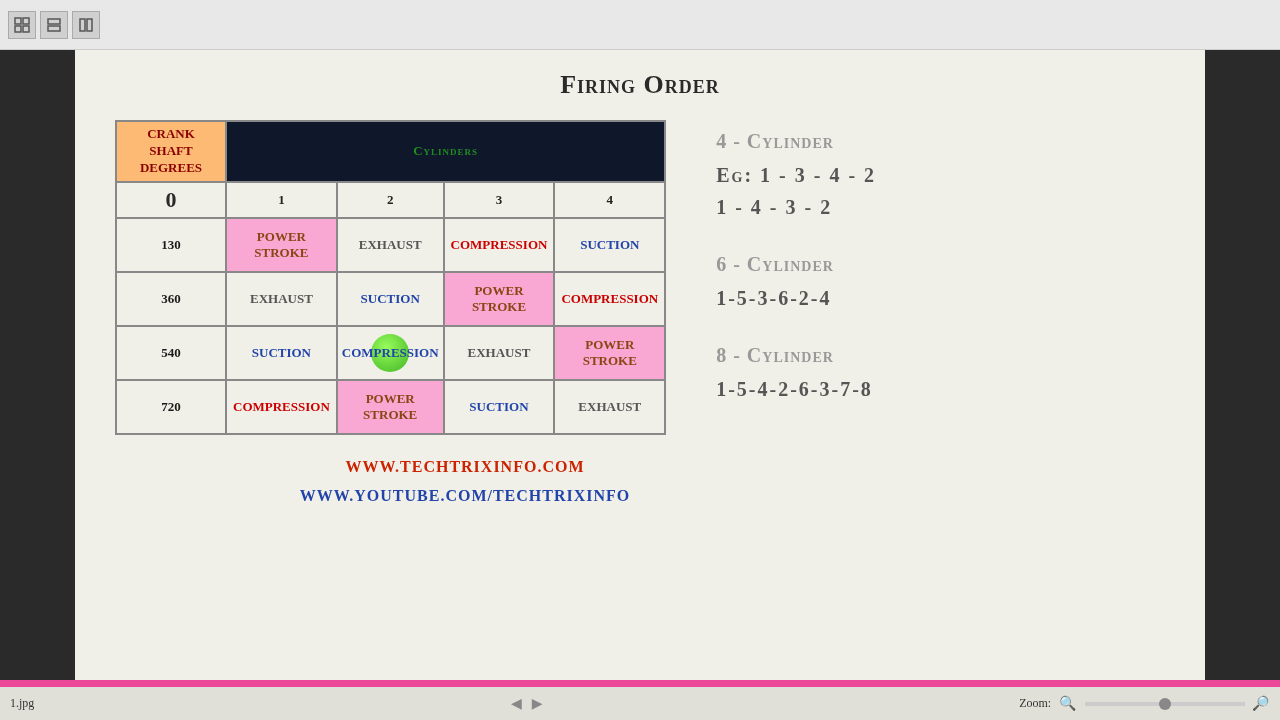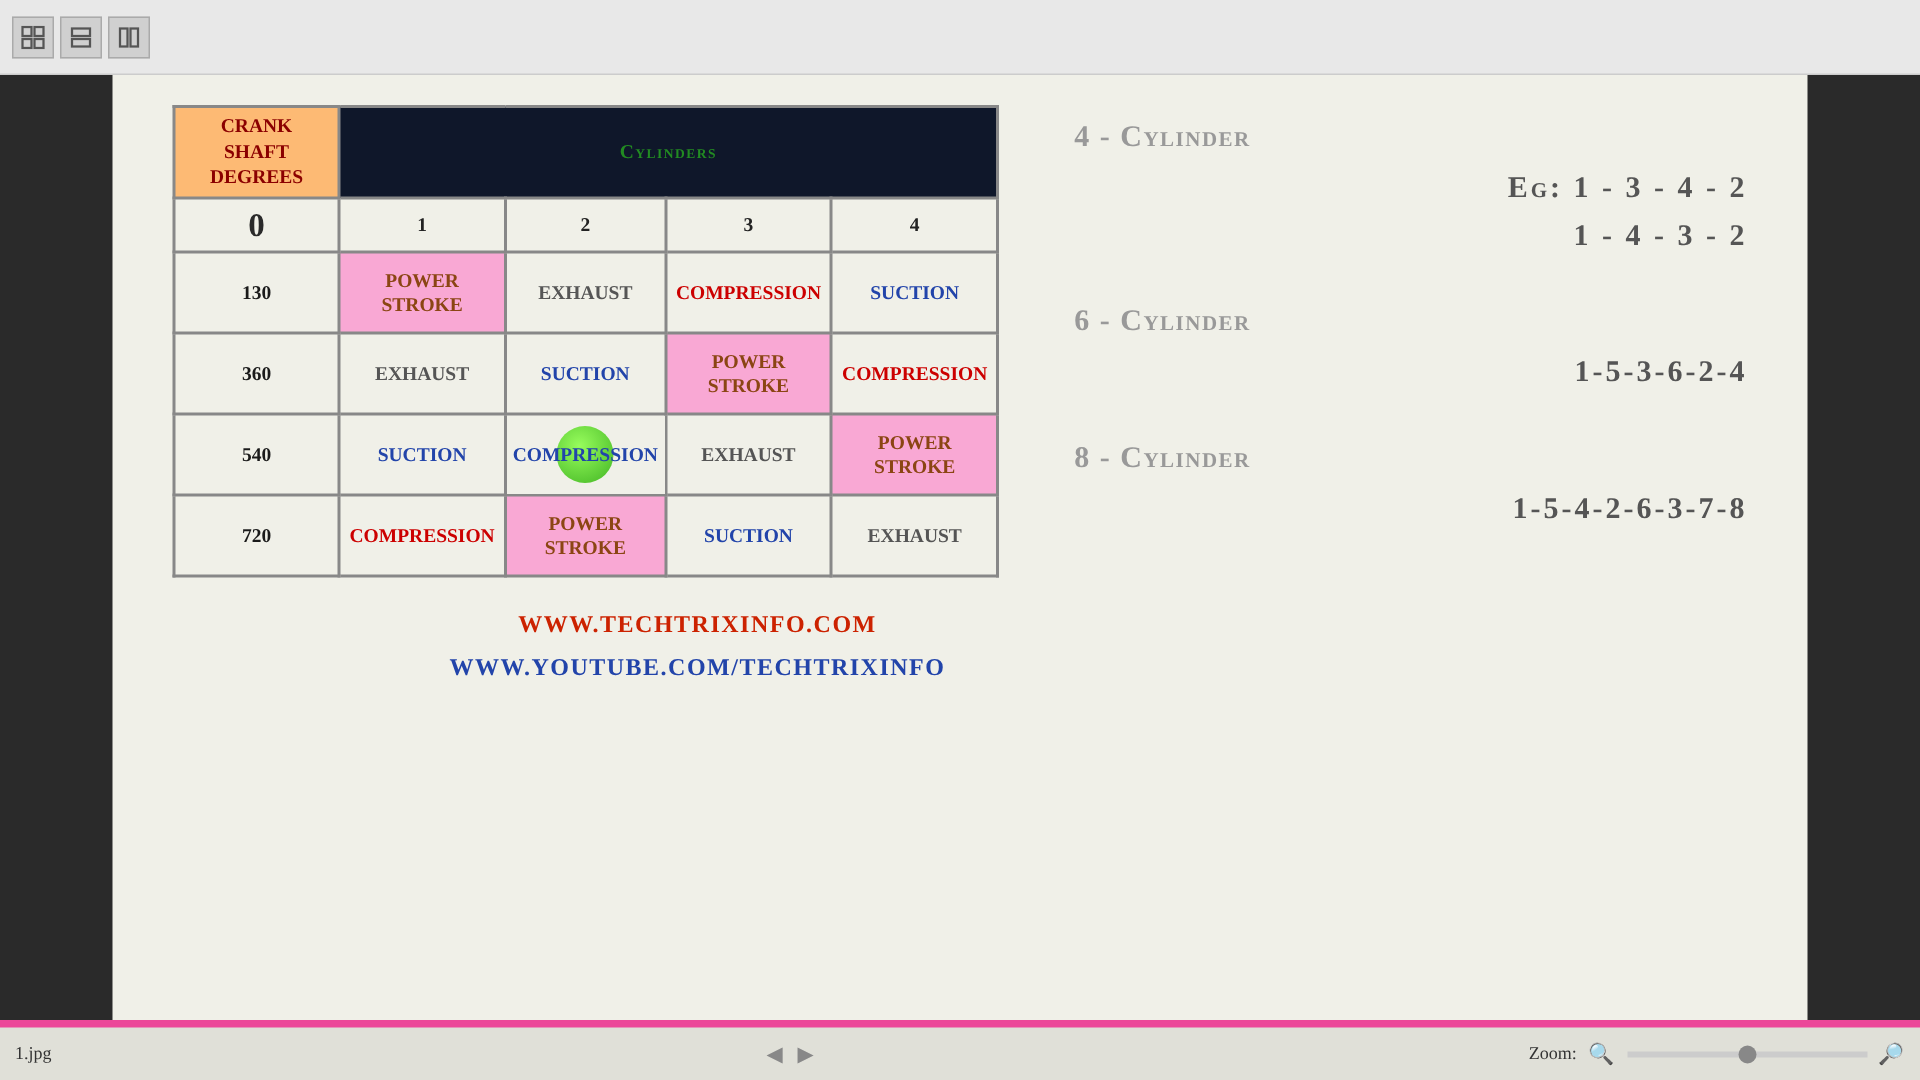--- a/index.html
+++ b/index.html
@@ -171,21 +171,20 @@
       letter-spacing: 1px;
       margin-bottom: 6px;
     }
     .info-firing {
       font-size: 20px;
       font-weight: bold;
       font-variant: small-caps;
       color: #555;
       letter-spacing: 2px;
       line-height: 1.6;
-      text-align: right;
     }
 
     
     .footer-links {
       text-align: center;
       margin-top: 20px;
       width: 700px;
     }
     .footer-link {
       font-size: 16px;
@@ -201,21 +200,21 @@
     }
 
     
     .status-bar {
       position: absolute;
       bottom: 0;
       left: 0;
       width: 1280px;
       height: 40px;
       background: #e0e0d8;
-      border-top: 5px solid #ec4899;
+      border-top: 7px solid #ec4899;
       display: flex;
       align-items: center;
       padding: 0 10px;
       justify-content: space-between;
     }
     .status-left {
       font-size: 12px;
       color: #333;
     }
     .status-nav {
@@ -277,20 +276,21 @@
         <rect x="2" y="2" width="5" height="12" fill="none" stroke="#555" stroke-width="1.5"></rect>
         <rect x="9" y="2" width="5" height="12" fill="none" stroke="#555" stroke-width="1.5"></rect>
       </svg>
   </div>
 </div>
 
 <div class="left-bar"></div>
 <div class="right-bar"></div>
 
 <div class="main-content">
+  <div class="page-title">Firing Order</div>
 
   <div class="content-row">
 
     <table class="firing-table">
       <thead>
         <tr>
           <td class="header-crank">
             <span style="display:block">CRANK</span>
             <span style="display:block">SHAFT</span>
             <span style="display:block">DEGREES</span>

